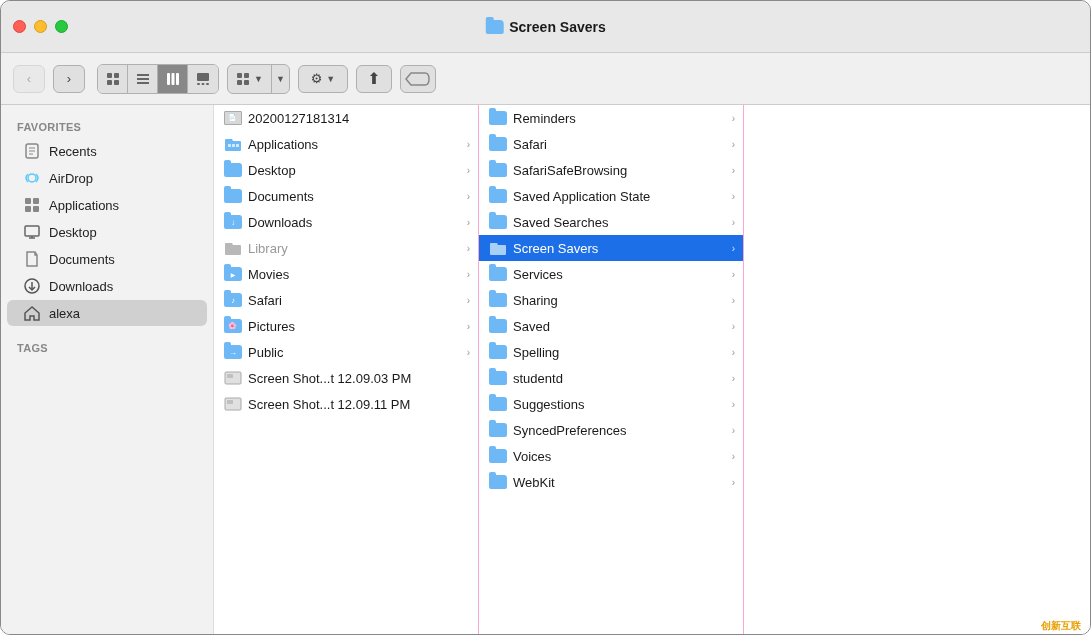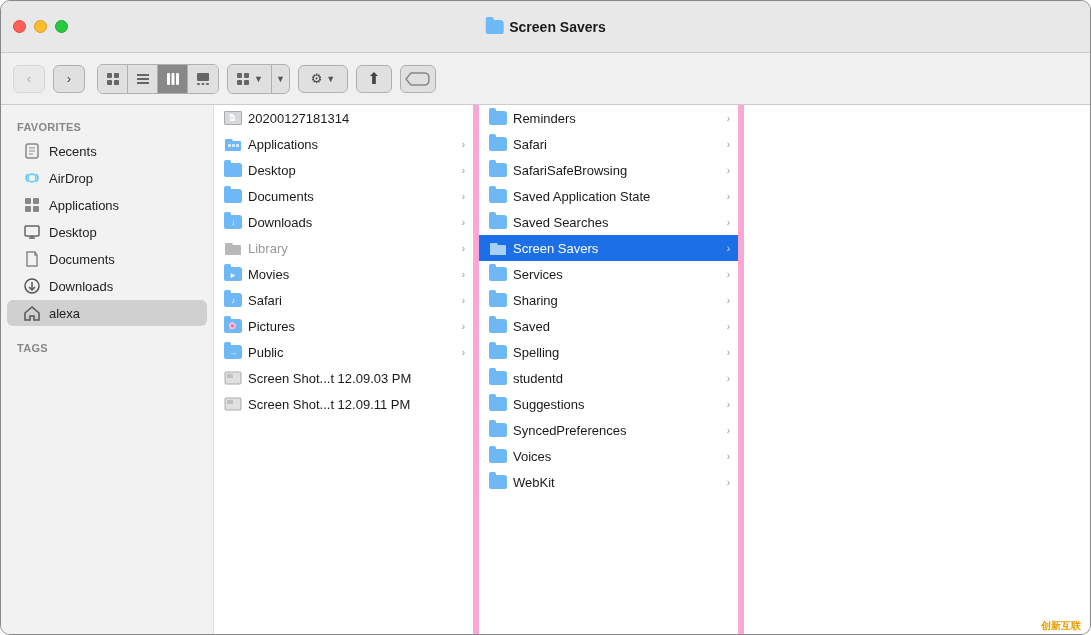--- a/index.html
+++ b/index.html
@@ -228,21 +228,21 @@
 
     
     .columns-area {
       flex: 1;
       display: flex;
       overflow: hidden;
     }
 
     .column {
       min-width: 265px;
-      border-right: 6px solid #f9a8d4;
+      border-right: 1px solid #f9a8d4;
       overflow-y: auto;
       background: #fff;
     }
     .column:last-child { border-right: none; }
 
     .column-item {
       display: flex;
       align-items: center;
       gap: 6px;
       padding: 4px 8px 4px 10px;

